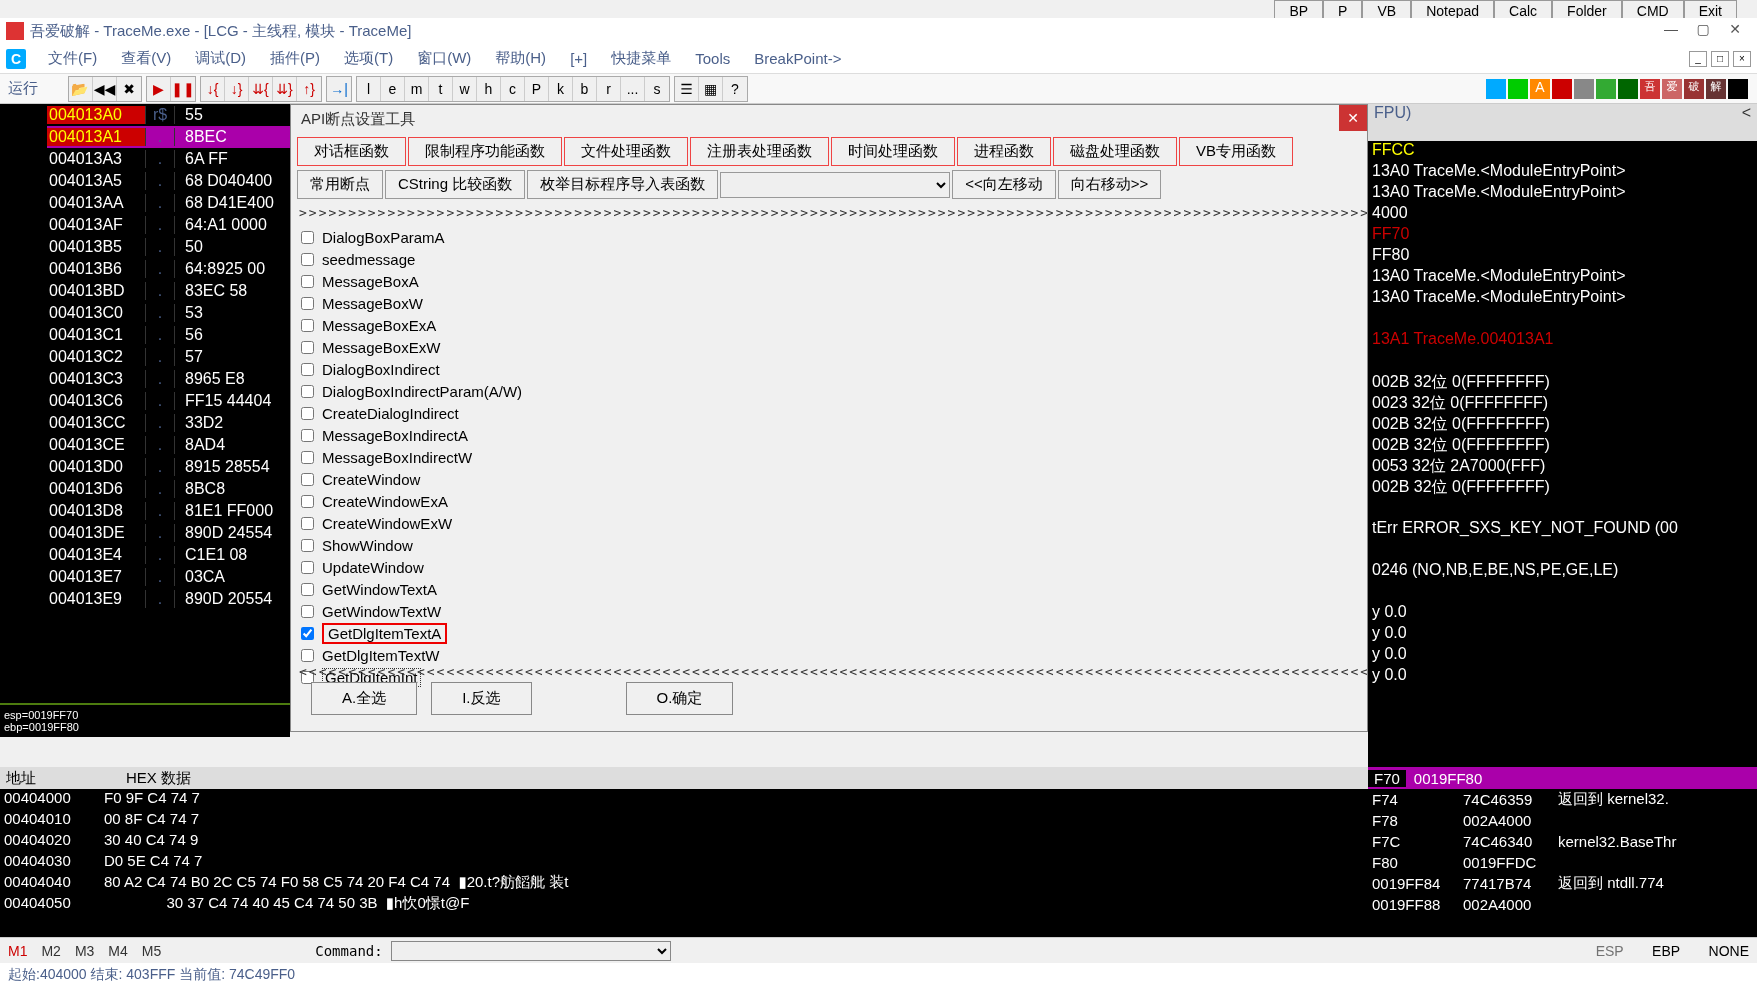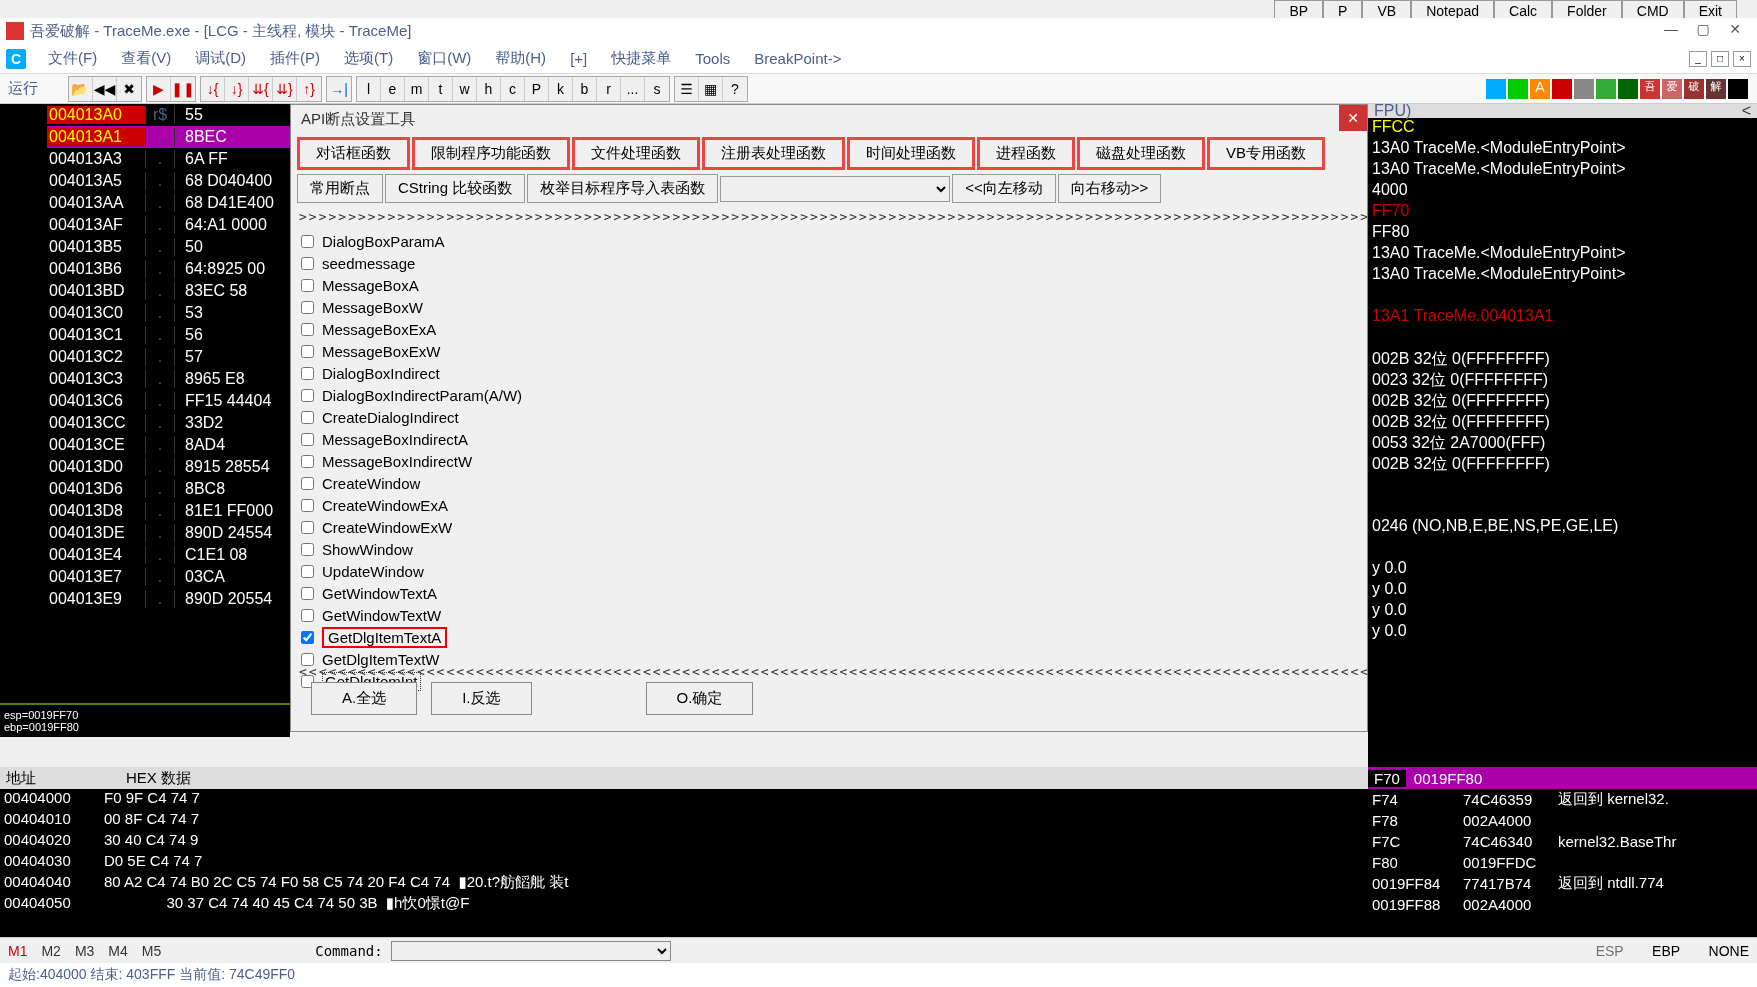--- a/index.html
+++ b/index.html
@@ -42,37 +42,37 @@
 .disasm-row.hl-red .addr { background: #c00; color: #ff0; }
 .disasm-row.hl-purple { background: #a0a; }
 .disasm-row.hl-purple .addr { background: #c00; color: #ff0; }
 .disasm-info { position: absolute; bottom: 0; left: 0; right: 0; background: #000; color: #fff; font-family: Consolas, monospace; font-size: 11px; padding: 4px; border-top: 2px solid #4d7c0f; }
 
 
 .dialog { position: absolute; left: 290px; top: 0; width: 1078px; height: 628px; background: #f0f0f0; border: 1px solid #888; }
 .dialog-title { height: 28px; display: flex; align-items: center; padding: 0 10px; font-size: 15px; color: #333; position: relative; }
 .dialog-close { position: absolute; right: 0; top: 0; width: 28px; height: 26px; background: #c33; color: #fff; display: flex; align-items: center; justify-content: center; cursor: pointer; font-size: 14px; }
 .dialog-tabs { display: flex; padding: 4px 6px 0 6px; gap: 2px; }
-.dialog-tabs button { padding: 4px 16px; font-size: 15px; background: #f0f0f0; border: 3px solid #ef4444; cursor: pointer; }
+.dialog-tabs button { padding: 4px 16px; font-size: 15px; background: #f0f0f0; border: 1px solid #ef4444; cursor: pointer; }
 .dialog-tabs2 { display: flex; padding: 4px 6px; gap: 2px; align-items: center; }
 .dialog-tabs2 button { padding: 4px 12px; font-size: 15px; background: #f0f0f0; border: 1px solid #999; cursor: pointer; }
 .dialog-tabs2 select { width: 230px; height: 26px; border: 1px solid #999; }
 .chevrons { font-family: monospace; white-space: nowrap; overflow: hidden; padding: 2px 8px; font-size: 13px; color: #333; letter-spacing: 2px; }
 .checklist { padding: 4px 10px; }
 .check-item { display: flex; align-items: center; height: 22px; font-family: Consolas, monospace; font-size: 15px; }
 .check-item input { margin-right: 8px; }
 .check-item.highlighted label { border: 2px solid #e00; padding: 0 4px; }
 .check-item.dotted label { border: 1px dotted #333; padding: 0 2px; }
 .dialog-buttons { display: flex; gap: 14px; padding: 10px 20px; position: absolute; bottom: 6px; }
 .dialog-buttons button { padding: 6px 30px; font-size: 15px; border: 1px solid #888; background: #f0f0f0; cursor: pointer; }
-.dialog-buttons .ok-btn { margin-left: 100px; }
+.dialog-buttons .ok-btn { margin-left: 80px; }
 
 
 .regs { position: absolute; right: 0; top: 0; width: 389px; bottom: 170px; background: #000; color: #fff; font-family: Consolas, monospace; font-size: 16px; overflow: hidden; }
-.regs-header { background: #ddd; color: #4a5f8a; height: 14px; padding: 0 6px; display: flex; align-items: center; justify-content: space-between; }
+.regs-header { background: #ddd; color: #4a5f8a; height: 37px; padding: 0 6px; display: flex; justify-content: space-between; }
 .regs-header .arrow { color: #333; }
 .regs-line { padding: 0 4px; height: 21px; white-space: pre; }
 .regs-line .red { color: #c00; }
 .regs-line .yellow { color: #ff0; }
 
 
 .stack { position: absolute; right: 0; bottom: 0; width: 389px; height: 170px; background: #000; color: #fff; font-family: Consolas, monospace; font-size: 15px; }
 .stack-hdr { background: #a0a; height: 22px; display: flex; align-items: center; }
 .stack-hdr .addr-hdr { background: #000; padding: 0 6px; }
 .stack-row { display: flex; height: 21px; align-items: center; }
@@ -369,20 +369,21 @@
         <div class="regs-line"></div>
         <div class="regs-line"><span class="red">13A1 TraceMe.004013A1</span></div>
         <div class="regs-line"></div>
         <div class="regs-line">002B 32位 0(FFFFFFFF)</div>
         <div class="regs-line">0023 32位 0(FFFFFFFF)</div>
         <div class="regs-line">002B 32位 0(FFFFFFFF)</div>
         <div class="regs-line">002B 32位 0(FFFFFFFF)</div>
         <div class="regs-line">0053 32位 2A7000(FFF)</div>
         <div class="regs-line">002B 32位 0(FFFFFFFF)</div>
         <div class="regs-line"></div>
+        <div class="regs-line">tErr ERROR_SXS_KEY_NOT_FOUND (00</div>
         <div class="regs-line"></div>
         <div class="regs-line">0246 (NO,NB,E,BE,NS,PE,GE,LE)</div>
         <div class="regs-line"></div>
         <div class="regs-line">y 0.0</div>
         <div class="regs-line">y 0.0</div>
         <div class="regs-line">y 0.0</div>
         <div class="regs-line">y 0.0</div>
       </div>
   </div>
 

